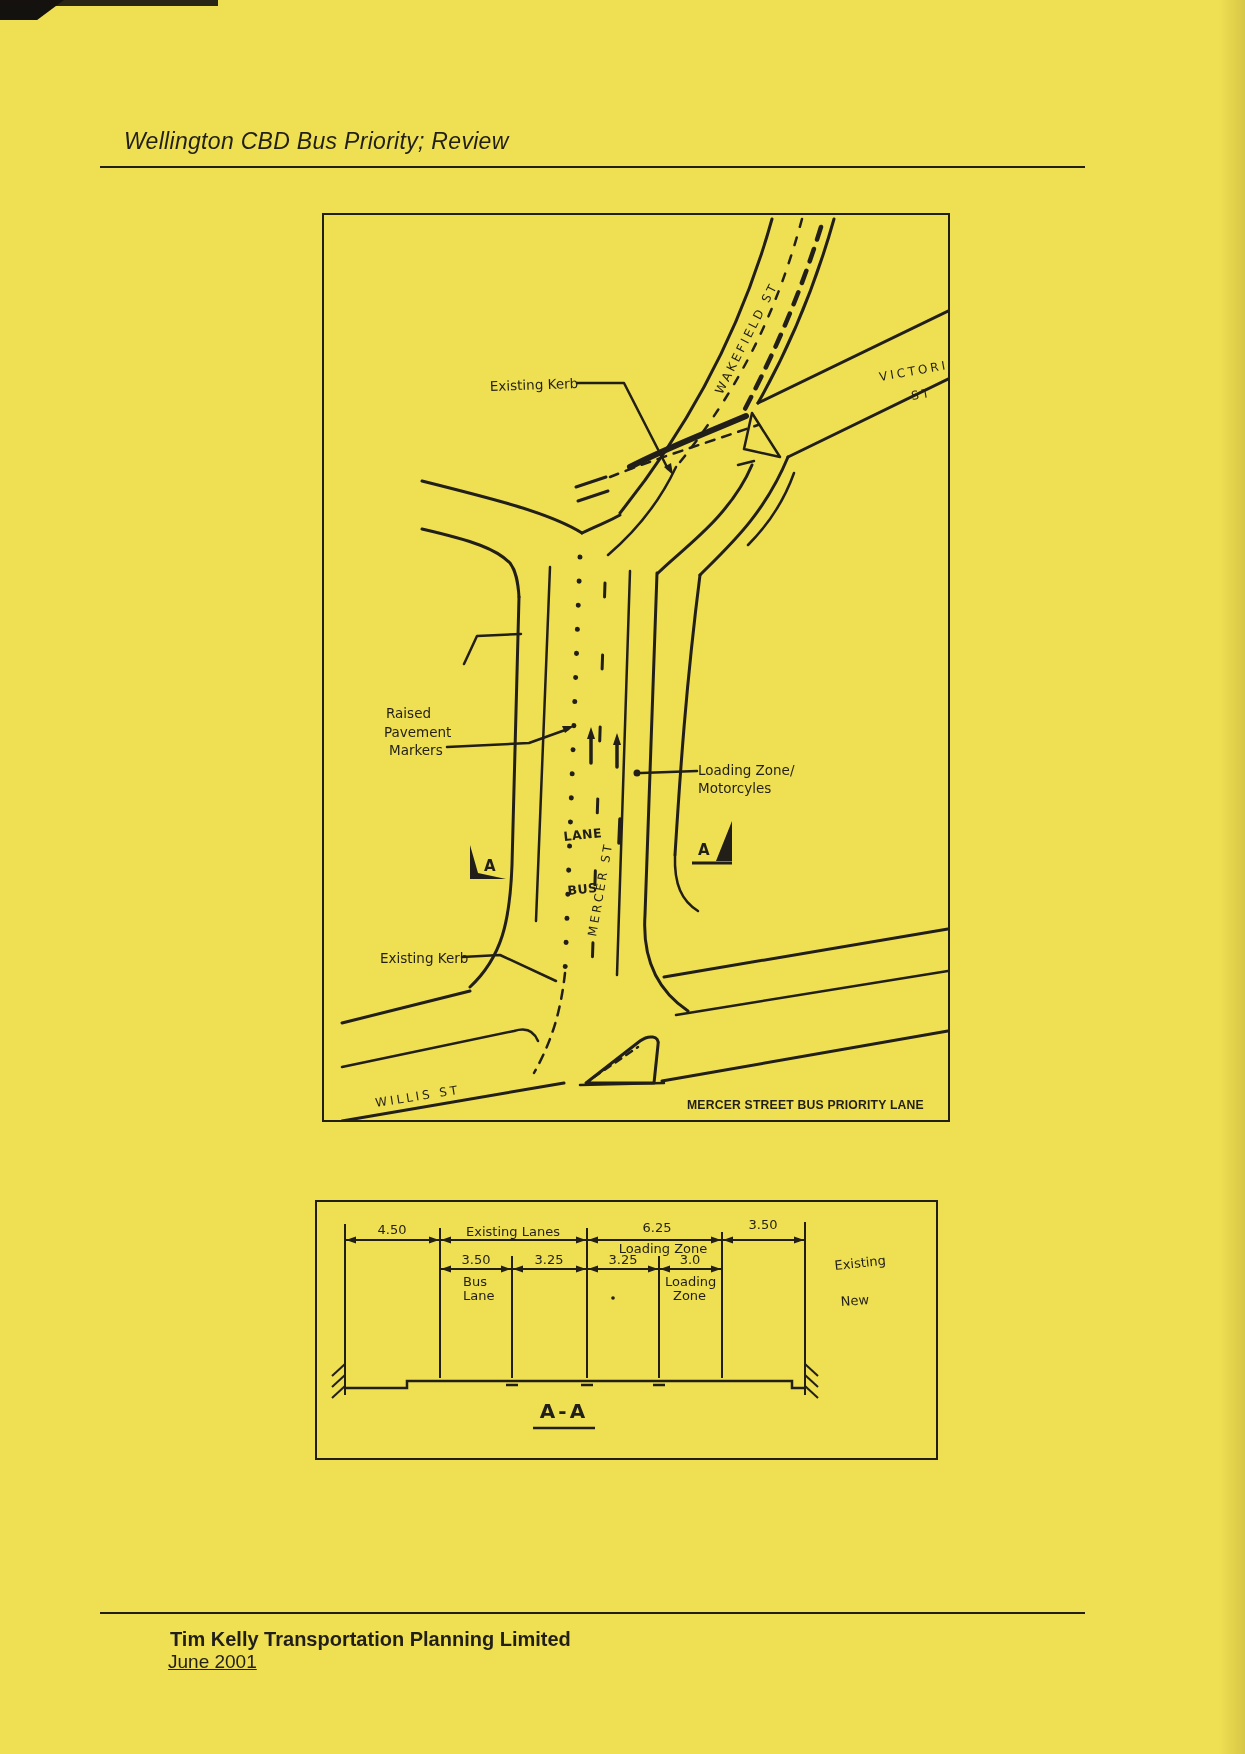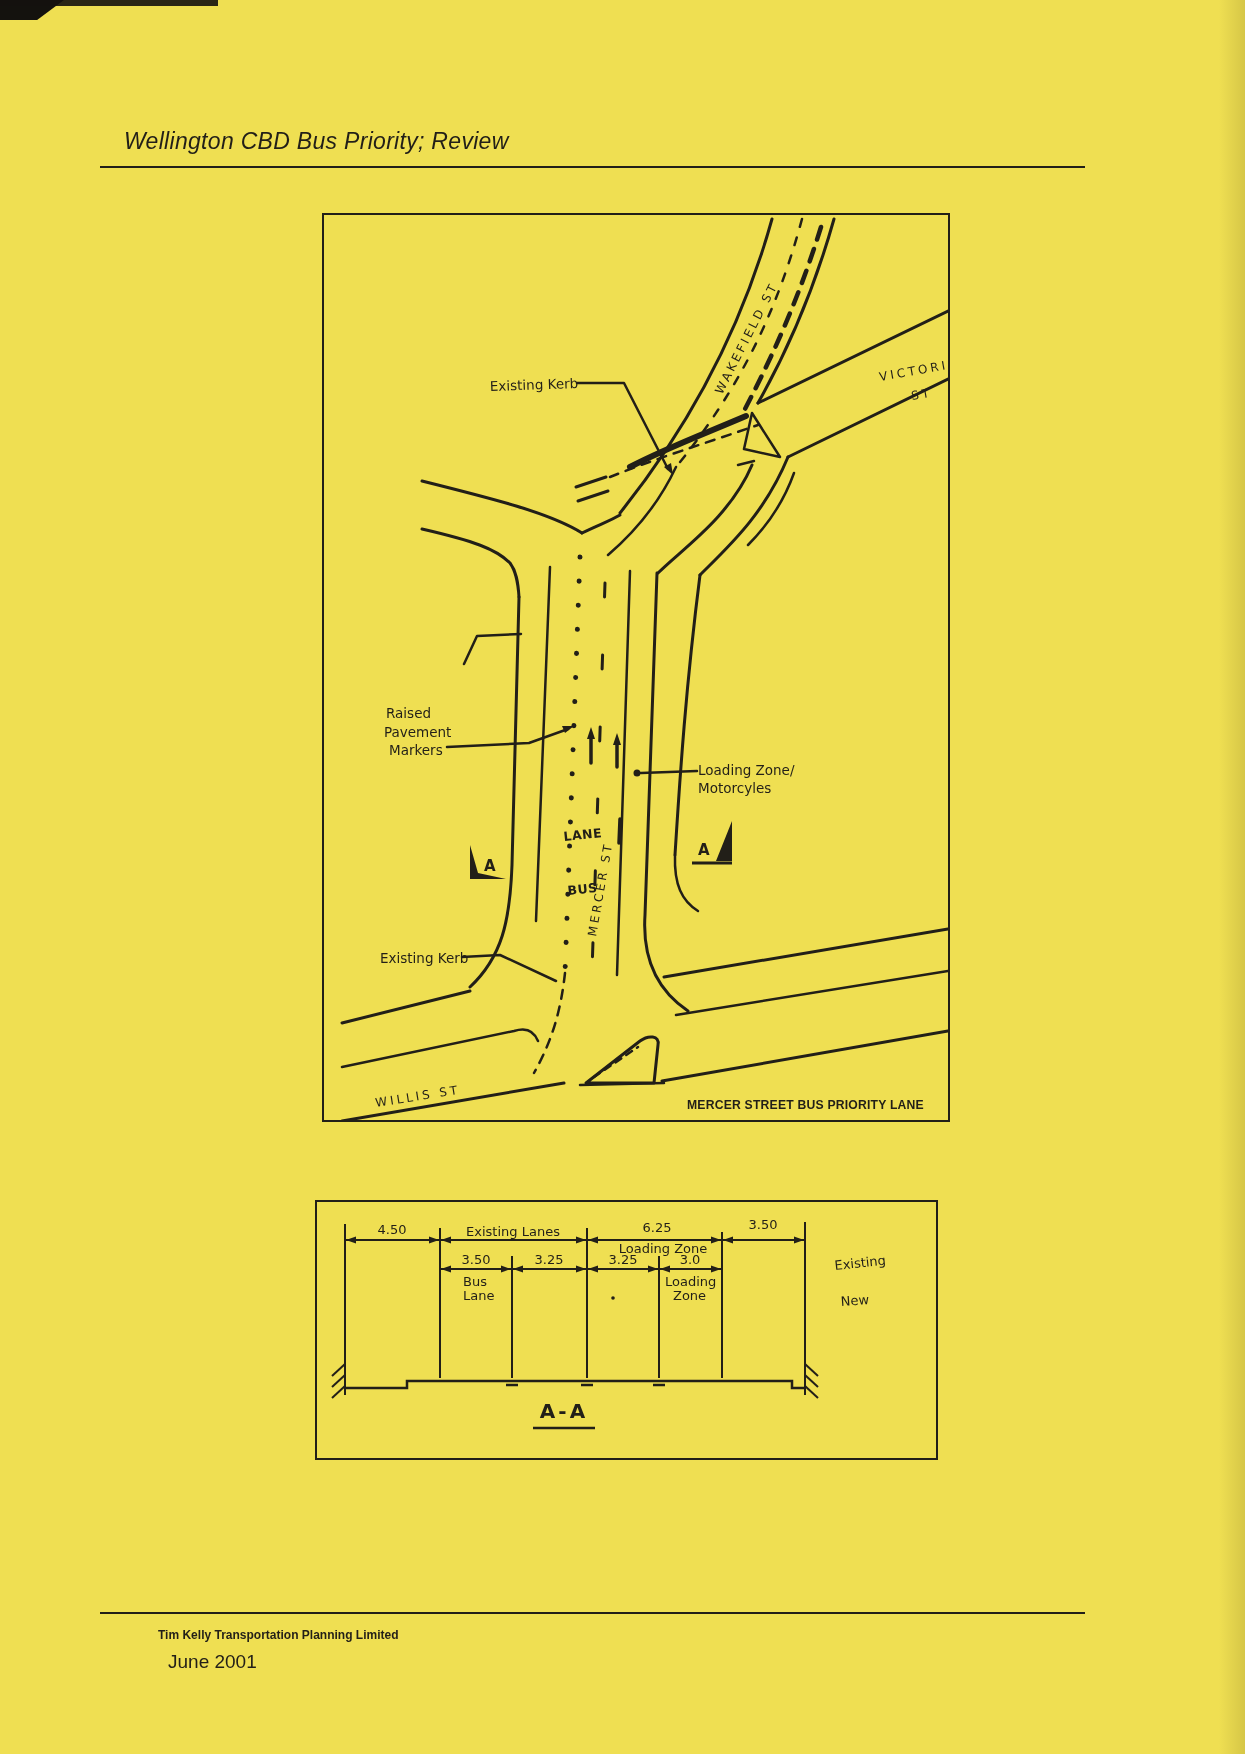--- a/index.html
+++ b/index.html
@@ -6,22 +6,22 @@
   body{width:1245px;height:1754px;position:relative;background:#efdf52;
        font-family:"Liberation Sans",sans-serif;color:#221f18;overflow:hidden;}
   .abs{position:absolute;}
   .header-title{left:100px;top:128px;font-size:23px;font-style:italic;letter-spacing:.3px;margin-left:24px;}
   .rule{height:2px;background:#221f18;}
   .header-rule{left:100px;top:166px;width:985px;}
   .footer-rule{left:100px;top:1612px;width:985px;}
   .frame{border:2px solid #221f18;background:transparent;}
   .map-frame{left:322px;top:213px;width:624px;height:905px;}
   .section-frame{left:315px;top:1200px;width:619px;height:256px;}
-  .footer-company{left:158px;top:1628px;font-size:12px;font-weight:bold;}
-  .footer-date{left:168px;top:1651px;font-size:19px;}
+  .footer-company{left:170px;top:1628px;font-size:20px;font-weight:bold;}
+  .footer-date{left:168px;top:1651px;font-size:19px;text-decoration:underline;}
   .scan-corner{left:0;top:0;width:64px;height:20px;background:#14120e;
                clip-path:polygon(0 0,100% 0,58% 100%,0 100%);}
   .scan-streak{left:0;top:0;width:218px;height:6px;background:#14120e;opacity:.9;}
   .edge-shade{right:0;top:0;width:26px;height:1754px;
               background:linear-gradient(to right,rgba(60,50,0,0),rgba(60,50,0,.14));}
   svg{display:block;}
   svg text{font-family:"DejaVu Sans",sans-serif;fill:#221f18;}
   .hand{font-size:13.5px;}
   .street{font-size:12px;letter-spacing:3px;}
   .roadmark{font-size:12.5px;font-weight:800;letter-spacing:.5px;}

